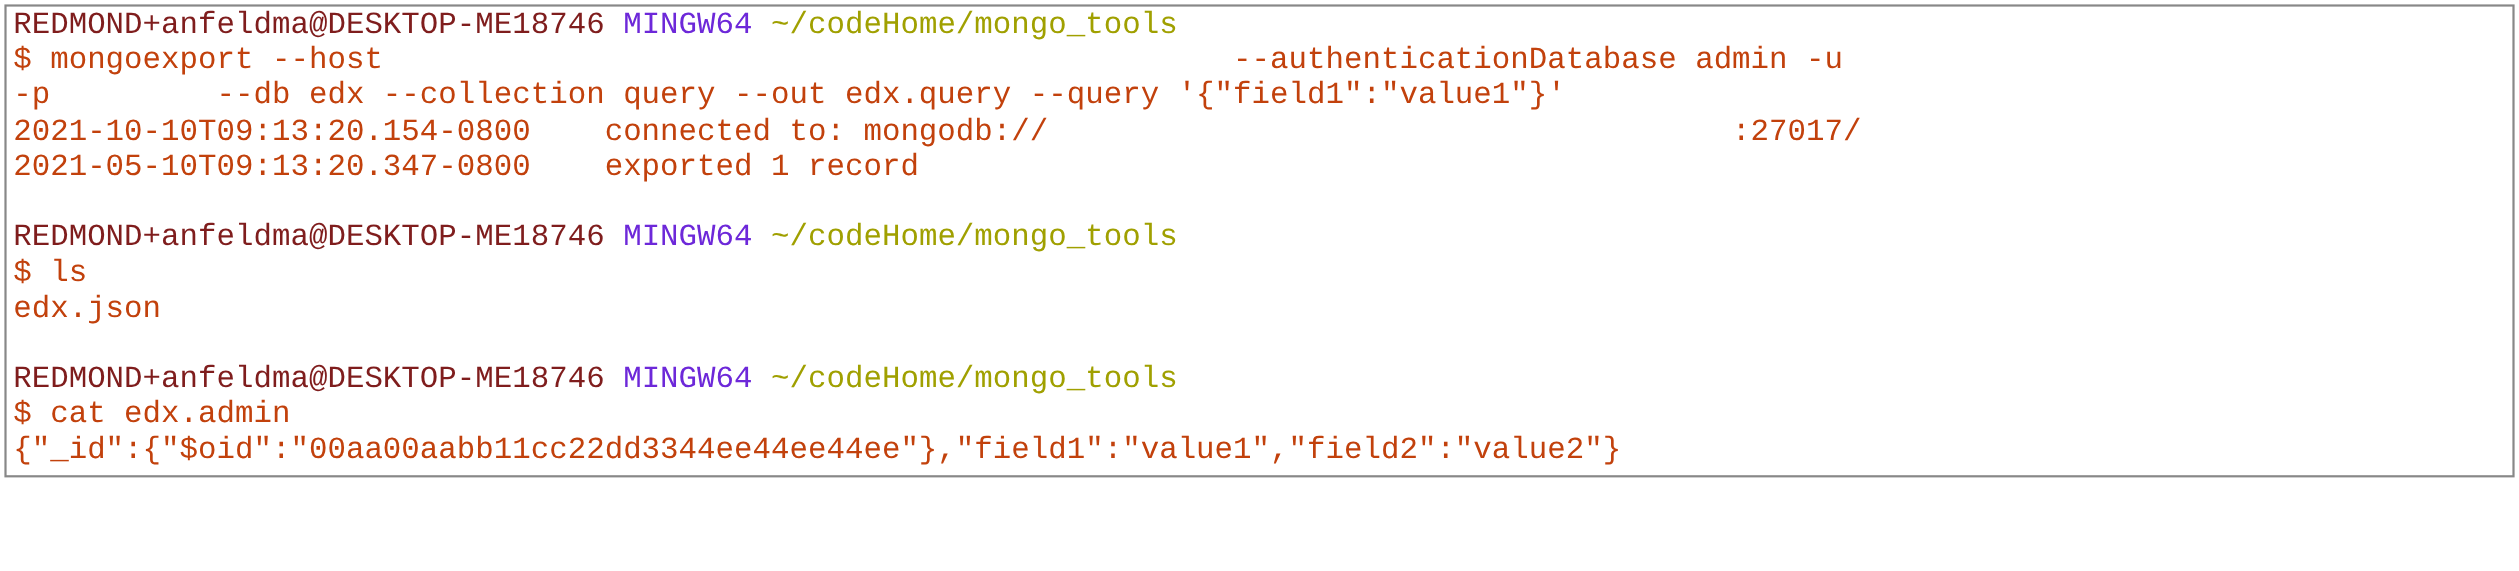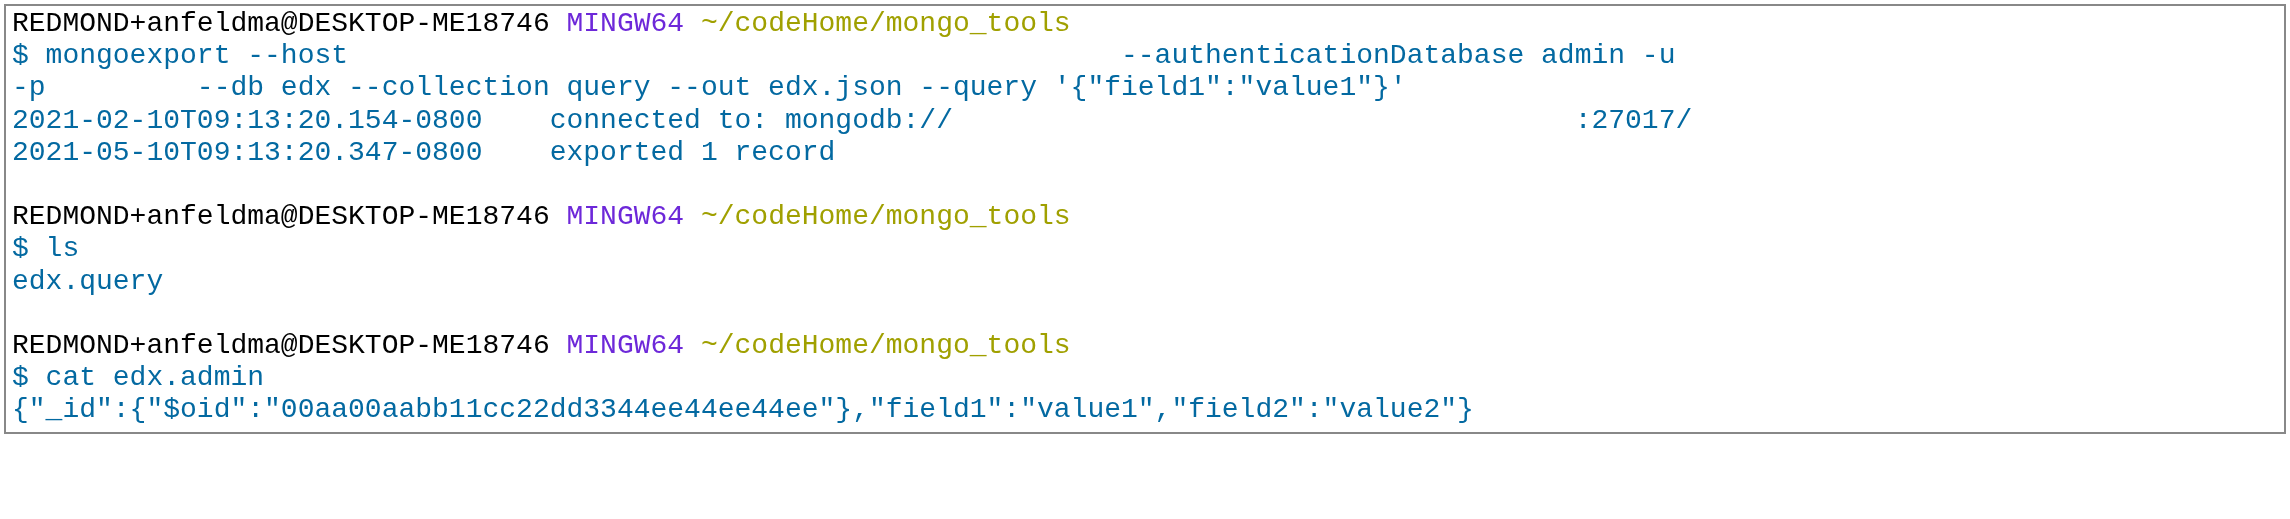--- a/index.html
+++ b/index.html
@@ -11,33 +11,33 @@
       font-family: "Consolas", "Courier New", monospace;
       font-size: 28px;
       line-height: 1.15;
       white-space: pre;
       border: 2px solid #888;
       padding: 2px 6px 6px 6px;
       background: #fff;
       color: #000;
       overflow-x: auto;
     }
-    .user { color: #000000; }
+    .user { color: #7f1d1d; }
     .env  { color: #6d28d9; }
     .path { color: #a0a000; }
-    .txt  { color: #0369a1; }
+    .txt  { color: #c2410c; }
   </style>
 </head>
 <body>
 
 <div class="terminal"><span class="user">REDMOND+anfeldma@DESKTOP-ME18746</span><span> </span><span class="env">MINGW64</span><span> </span><span class="path">~/codeHome/mongo_tools</span>
 <span class="txt">$ mongoexport --host                                              --authenticationDatabase admin -u</span>
-<span class="txt">-p         --db edx --collection query --out edx.json --query '{"field1":"value1"}'</span>
-<span class="txt">2021-02-10T09:13:20.154-0800    connected to: mongodb://                                     :27017/</span>
+<span class="txt">-p         --db edx --collection query --out edx.query --query '{"field1":"value1"}'</span>
+<span class="txt">2021-10-10T09:13:20.154-0800    connected to: mongodb://                                     :27017/</span>
 <span class="txt">2021-05-10T09:13:20.347-0800    exported 1 record</span>
 <span class="txt"></span>
 <span class="user">REDMOND+anfeldma@DESKTOP-ME18746</span><span> </span><span class="env">MINGW64</span><span> </span><span class="path">~/codeHome/mongo_tools</span>
 <span class="txt">$ ls</span>
-<span class="txt">edx.query</span>
+<span class="txt">edx.json</span>
 <span class="txt"></span>
 <span class="user">REDMOND+anfeldma@DESKTOP-ME18746</span><span> </span><span class="env">MINGW64</span><span> </span><span class="path">~/codeHome/mongo_tools</span>
 <span class="txt">$ cat edx.admin</span>
 <span class="txt">{"_id":{"$oid":"00aa00aabb11cc22dd3344ee44ee44ee"},"field1":"value1","field2":"value2"}</span></div>
 
 </body></html>

